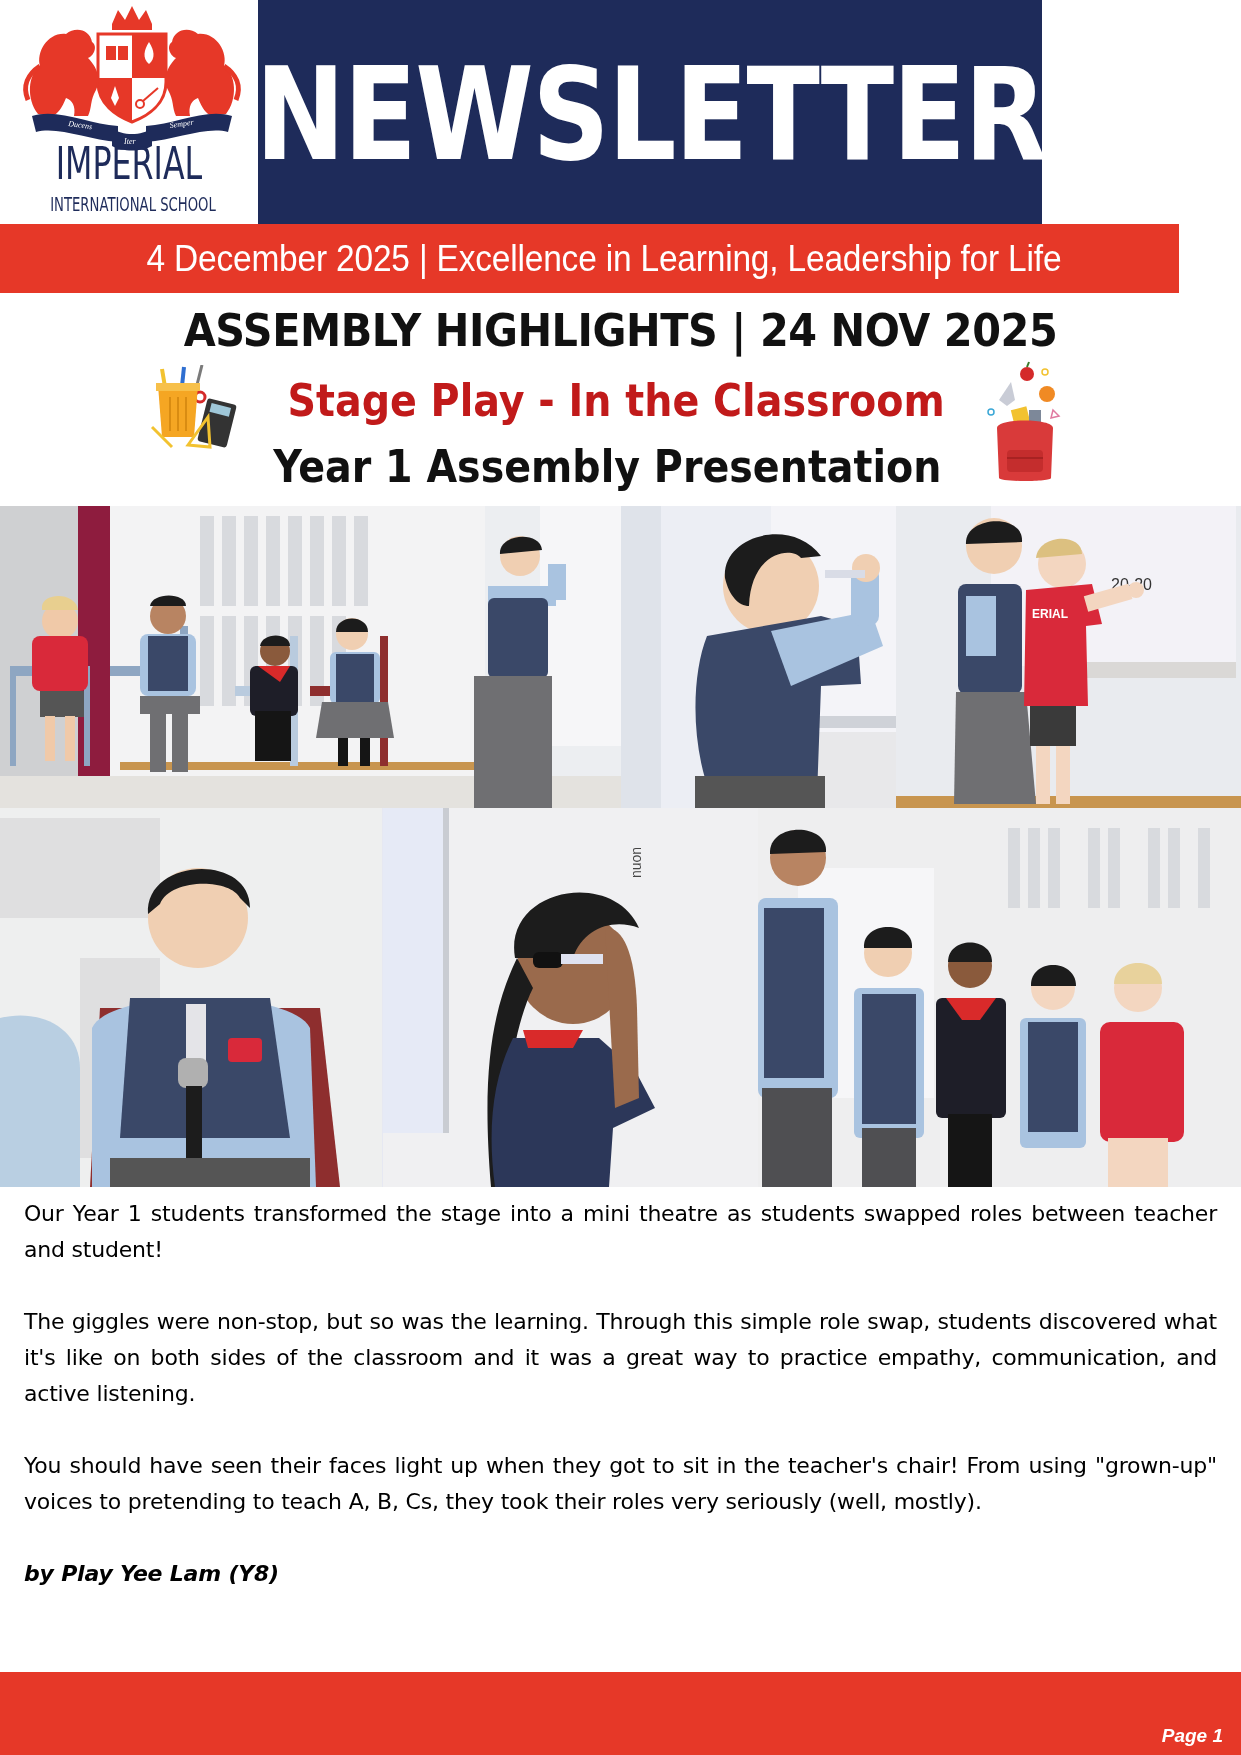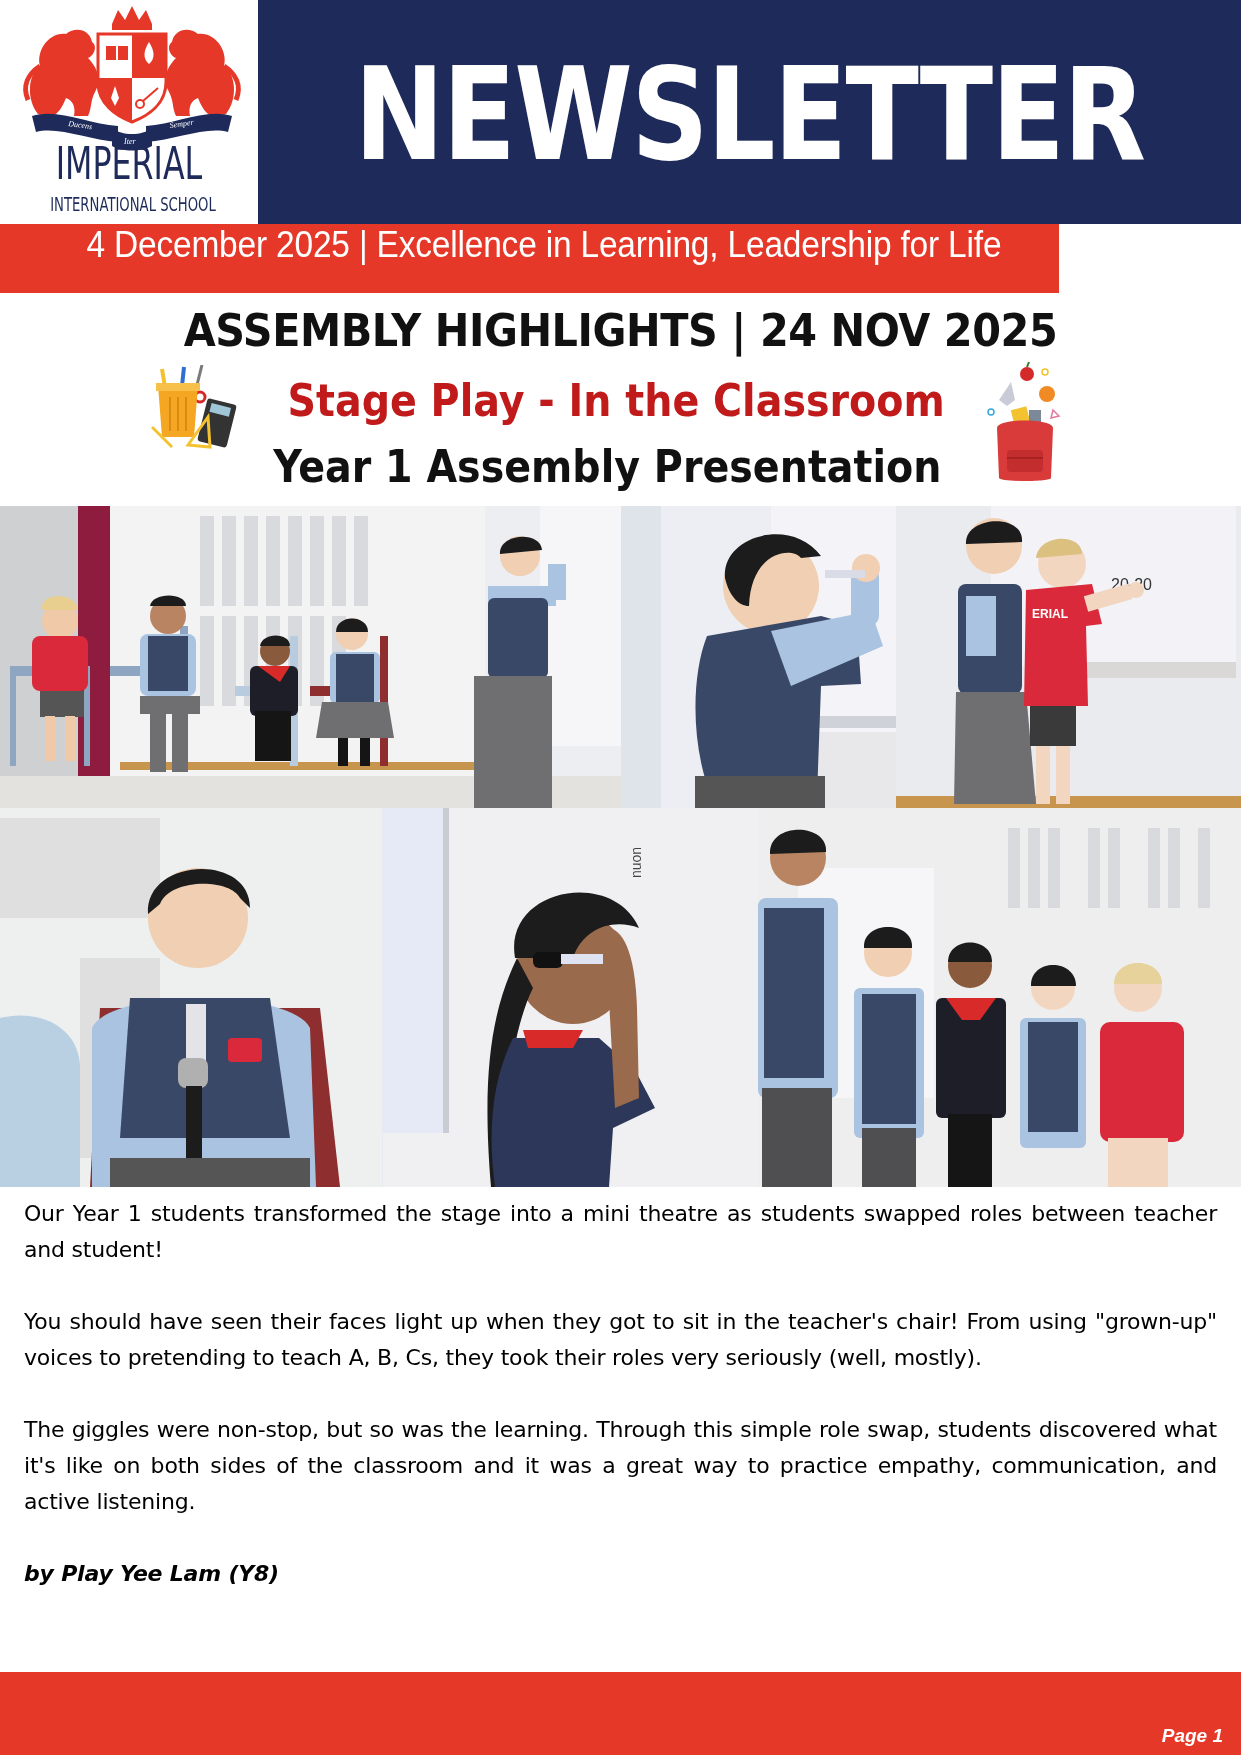--- a/index.html
+++ b/index.html
@@ -1,23 +1,23 @@
 <!DOCTYPE html>
 <html><head>
 <meta charset="utf-8">
 <style>
   * { box-sizing: border-box; margin: 0; padding: 0; }
   html, body { width: 1241px; height: 1755px; background: #ffffff; overflow: hidden; }
   body { position: relative; font-family: "Liberation Sans", sans-serif; color: #111; }
 
   
   .logo-box { position: absolute; left: 0; top: 0; width: 258px; height: 224px; background: #fff; }
-  .masthead { position: absolute; left: 258px; top: 0; width: 983px; height: 224px; background: #1e2b5a; display: flex; align-items: center; justify-content: center; }
+  .masthead { position: absolute; left: 258px; top: 0; width: 784px; height: 224px; background: #1e2b5a; display: flex; align-items: center; justify-content: center; }
   .masthead-title { color: #fff; font-family: "DejaVu Sans", sans-serif; font-weight: 900; font-size: 128px; letter-spacing: -2px; transform: scaleX(0.84); transform-origin: center; line-height: 1; margin-top: 6px; }
-  .date-band { position: absolute; left: 0; top: 224px; width: 1059px; height: 69px; background: #e63828; display: flex; justify-content: center; padding-left: 28px; }
+  .date-band { position: absolute; left: 0; top: 224px; width: 1179px; height: 69px; background: #e63828; display: flex; align-items: center; justify-content: center; padding-left: 28px; }
   .date-band-text { color: #fff; font-family: "Liberation Sans", sans-serif; font-size: 36px; letter-spacing: -0.2px; transform: scaleX(0.93); }
 
   
   .crest { position: absolute; left: 18px; top: 4px; width: 228px; height: 150px; }
   .school-name { position: absolute; left: 0; top: 142px; width: 258px; text-align: center; color: #1e2b5a; font-family: "DejaVu Sans", sans-serif; font-size: 44px; letter-spacing: 0px; transform: scaleX(0.72); line-height: 1; font-weight: 400; }
   .school-sub { position: absolute; left: 0; top: 194px; width: 266px; text-align: center; color: #1e2b5a; font-family: "DejaVu Sans", sans-serif; font-size: 20px; transform: scaleX(0.66); line-height: 1; }
 
   
   .headline { position: absolute; left: 0; top: 304px; width: 1241px; text-align: center; font-family: "DejaVu Sans", sans-serif; font-weight: 700; font-size: 45px; letter-spacing: -0.5px; color: #111; transform: scaleX(0.92); }
   .subtitle-red { position: absolute; left: 0; top: 374px; width: 1241px; text-align: center; font-family: "DejaVu Sans", sans-serif; font-weight: 700; font-size: 45px; color: #c11a1a; transform: scaleX(0.88); padding-right: 10px;}
@@ -317,20 +317,20 @@
 
     <circle cx="380" cy="180" r="24" fill="#f3d6c0"></circle>
       <path d="M356 176 C356 148 404 148 404 176 Z" fill="#e8d29c"></path>
     <rect x="342" y="214" width="84" height="120" rx="10" fill="#d9293a"></rect>
     <rect x="350" y="330" width="60" height="49" fill="#f3d6c0"></rect>
   </svg>
 </div>
 
 <div class="body-text">
   <p>Our Year 1 students transformed the stage into a mini theatre as students swapped roles between teacher and student!</p>
+  <p>The giggles were non-stop, but so was the learning. Through this simple role swap, students discovered what it's like on both sides of the classroom and it was a great way to practice empathy, communication, and active listening.</p>
   <p>You should have seen their faces light up when they got to sit in the teacher's chair! From using "grown-up" voices to pretending to teach A, B, Cs, they took their roles very seriously (well, mostly).</p>
-  <p>The giggles were non-stop, but so was the learning. Through this simple role swap, students discovered what it's like on both sides of the classroom and it was a great way to practice empathy, communication, and active listening.</p>
   <p class="byline">by Play Yee Lam (Y8)</p>
 </div>
 
 <div class="footer">
   <div class="page-num">Page 1</div>
 </div>
 
 </body></html>

